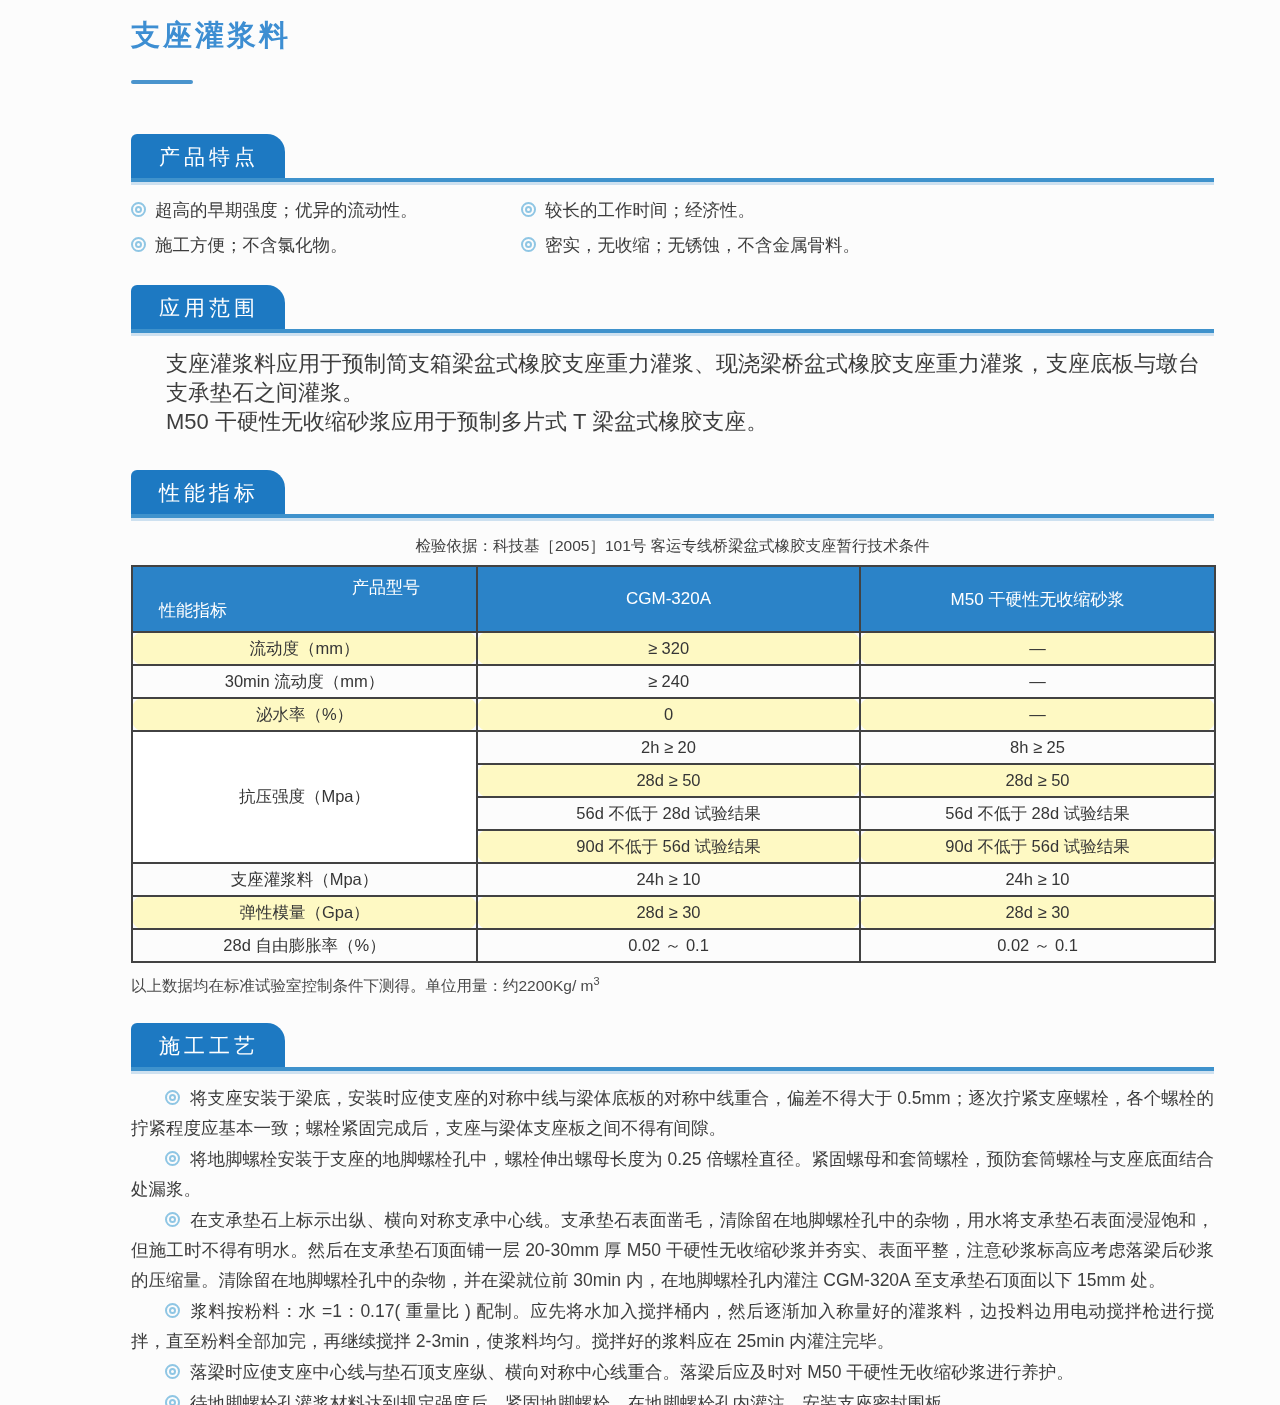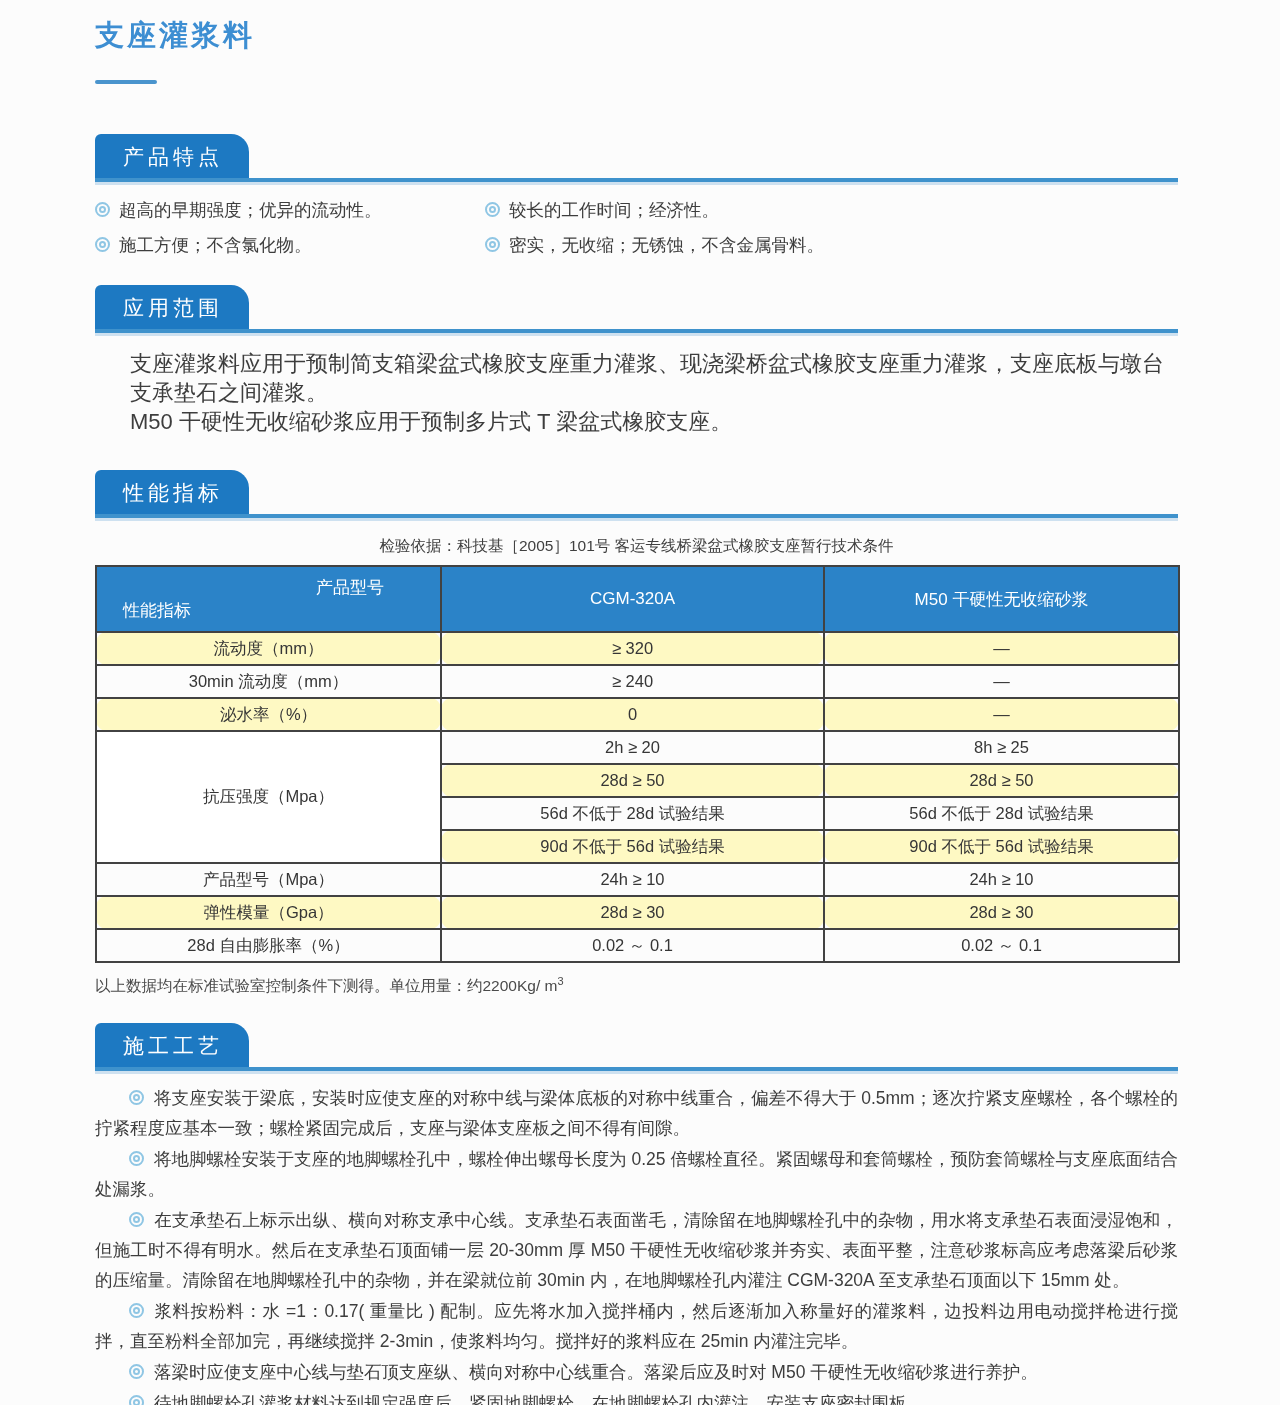--- a/index.html
+++ b/index.html
@@ -3,21 +3,21 @@
 <meta charset="utf-8">
 <style>
   html,body{margin:0;padding:0;}
   body{
     width:1280px;height:1405px;overflow:hidden;
     background:#fcfcfc;
     font-family:"Liberation Sans","DejaVu Sans",sans-serif;
     color:#3d3d3d;
     -webkit-font-smoothing:antialiased;
   }
-  .page{position:relative;width:1100px;height:1405px;}
+  .page{position:relative;width:1100px;height:1405px;margin-left:36px;}
   .content{margin-left:95px;width:1083px;padding-top:16px;}
 
   
   .doc-title{
     margin:0;font-size:29px;font-weight:700;color:#3d8ed2;letter-spacing:3px;
   }
   .title-rule{width:62px;height:4px;background:#4a94cd;margin-top:24px;border-radius:2px;}
 
   
   .sec-bar{
@@ -183,21 +183,21 @@
             </tr>
             <tr>
               <td>56d 不低于 28d 试验结果</td>
               <td>56d 不低于 28d 试验结果</td>
             </tr>
             <tr class="shade">
               <td>90d 不低于 56d 试验结果</td>
               <td>90d 不低于 56d 试验结果</td>
             </tr>
             <tr>
-              <td>产品型号（Mpa）</td>
+              <td>支座灌浆料（Mpa）</td>
               <td>24h ≥ 10</td>
               <td>24h ≥ 10</td>
             </tr>
             <tr class="shade">
               <td>弹性模量（Gpa）</td>
               <td>28d ≥ 30</td>
               <td>28d ≥ 30</td>
             </tr>
             <tr>
               <td>28d 自由膨胀率（%）</td>

